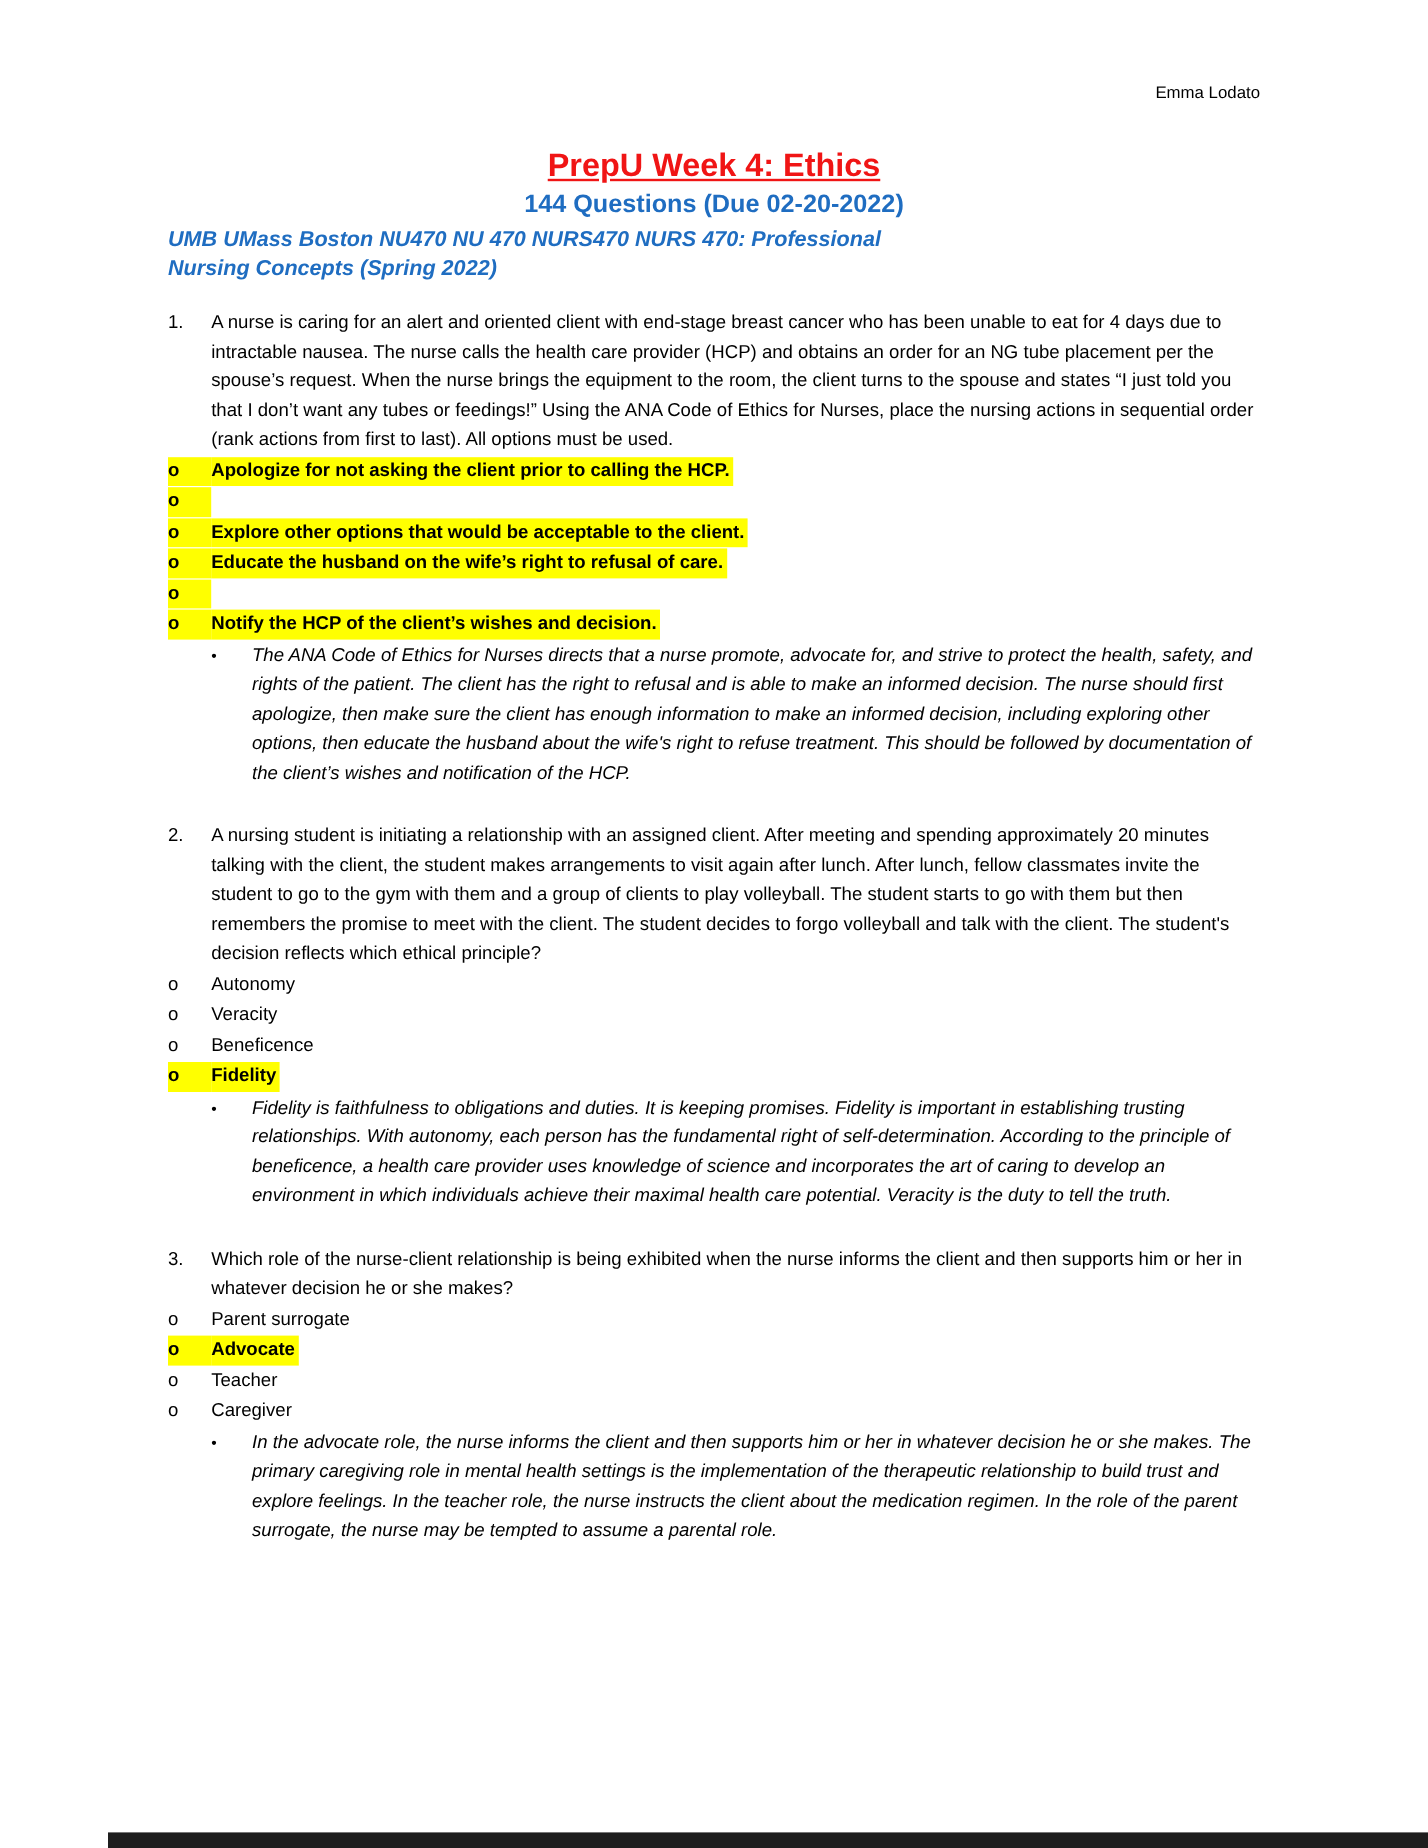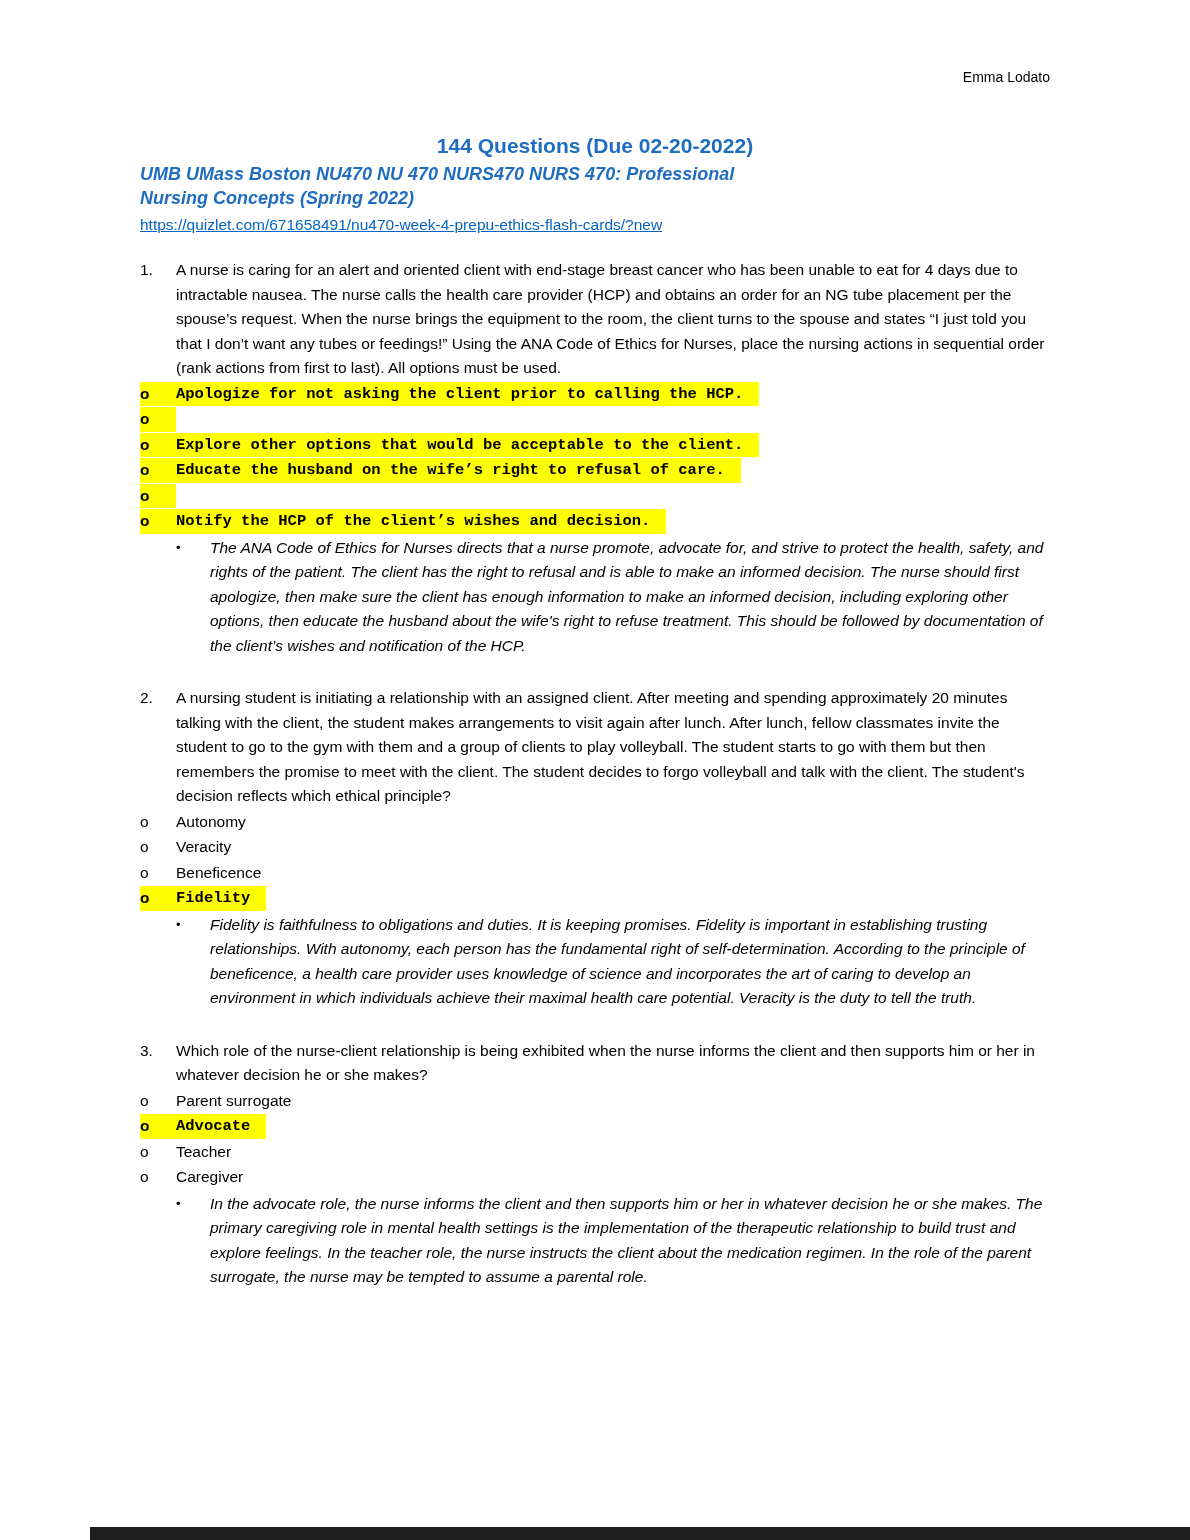--- a/index.html
+++ b/index.html
@@ -12,21 +12,21 @@
   *{box-sizing:border-box;}
   html,body{margin:0;padding:0;}
   body{
     width:1190px;height:1540px;
     background:#ffffff;color:#000;
     font-family:"Liberation Sans","DejaVu Sans",sans-serif;
     position:relative;overflow:hidden;
   }
   .page{padding:68px 140px 0 140px;}
   .author{
-    text-align:right;font-size:14px;line-height:18px;margin-bottom:47px;
+    text-align:right;font-size:14px;line-height:18px;margin-bottom:36px;
   }
   .title{
     margin:0;text-align:center;
     font-size:27px;line-height:32px;font-weight:bold;
     color:var(--title-red);
     text-decoration:underline;
     text-decoration-color:var(--title-red);
   }
   .subtitle1{
     margin:4px 0 0 0;text-align:center;
@@ -46,46 +46,44 @@
   .q-num{flex:0 0 36px;}
   .q-text{flex:1;}
   .opt-row{display:flex;align-items:flex-start;margin-top:1px;}
   .opt-marker{flex:0 0 36px;}
   .opt-text{flex:1;}
   .opt-row.hl .opt-marker,
   .opt-row.hl .opt-text{
     background:var(--hl-yellow);
     font-weight:bold;
   }
-  .opt-row.hl .opt-text{flex:0 1 auto;padding-right:16px;font-family:Liberation Mono, monospace;}
+  .opt-row.hl .opt-text{flex:0 1 auto;padding-right:3px;}
   .exp-row{display:flex;align-items:flex-start;margin-left:36px;margin-top:2px;}
   .exp-bullet{flex:0 0 34px;font-size:13px;line-height:24.5px;}
   .exp-text{flex:1;font-style:italic;}
   .bottom-bar{
     position:absolute;left:90px;right:0;bottom:0;height:13px;
     background:var(--bar-dark);
   }
 </style>
 </head>
 <body>
 
 <div class="page">
   <div class="author">Emma Lodato</div>
 
+  <h1 class="title">PrepU Week 4: Ethics</h1>
 
   <div class="subtitle1">144 Questions (Due 02-20-2022)</div>
 
   <div class="subtitle2">
     <span>UMB UMass Boston NU470 NU 470 NURS470 NURS 470: Professional</span><br>
     <span>Nursing Concepts (Spring 2022)</span>
   </div>
 
-  <div class="link-row">
-    <a class="quizlet-link" href="#">https://quizlet.com/671658491/nu470-week-4-prepu-ethics-flash-cards/?new</a>
-  </div>
 
   <div id="questions">
       <div class="question-block">
         <div class="q-row">
           <div class="q-num">1.</div>
           <div class="q-text">A nurse is caring for an alert and oriented client with end-stage breast cancer who has been unable to eat for 4 days due to intractable nausea. The nurse calls the health care provider (HCP) and obtains an order for an NG tube placement per the spouse’s request. When the nurse brings the equipment to the room, the client turns to the spouse and states “I just told you that I don’t want any tubes or feedings!” Using the ANA Code of Ethics for Nurses, place the nursing actions in sequential order (rank actions from first to last). All options must be used.</div>
         </div>
         <div class="opt-row hl">
           <span class="opt-marker">o</span>
           <span class="opt-text">Apologize for not asking the client prior to calling the HCP.</span>

